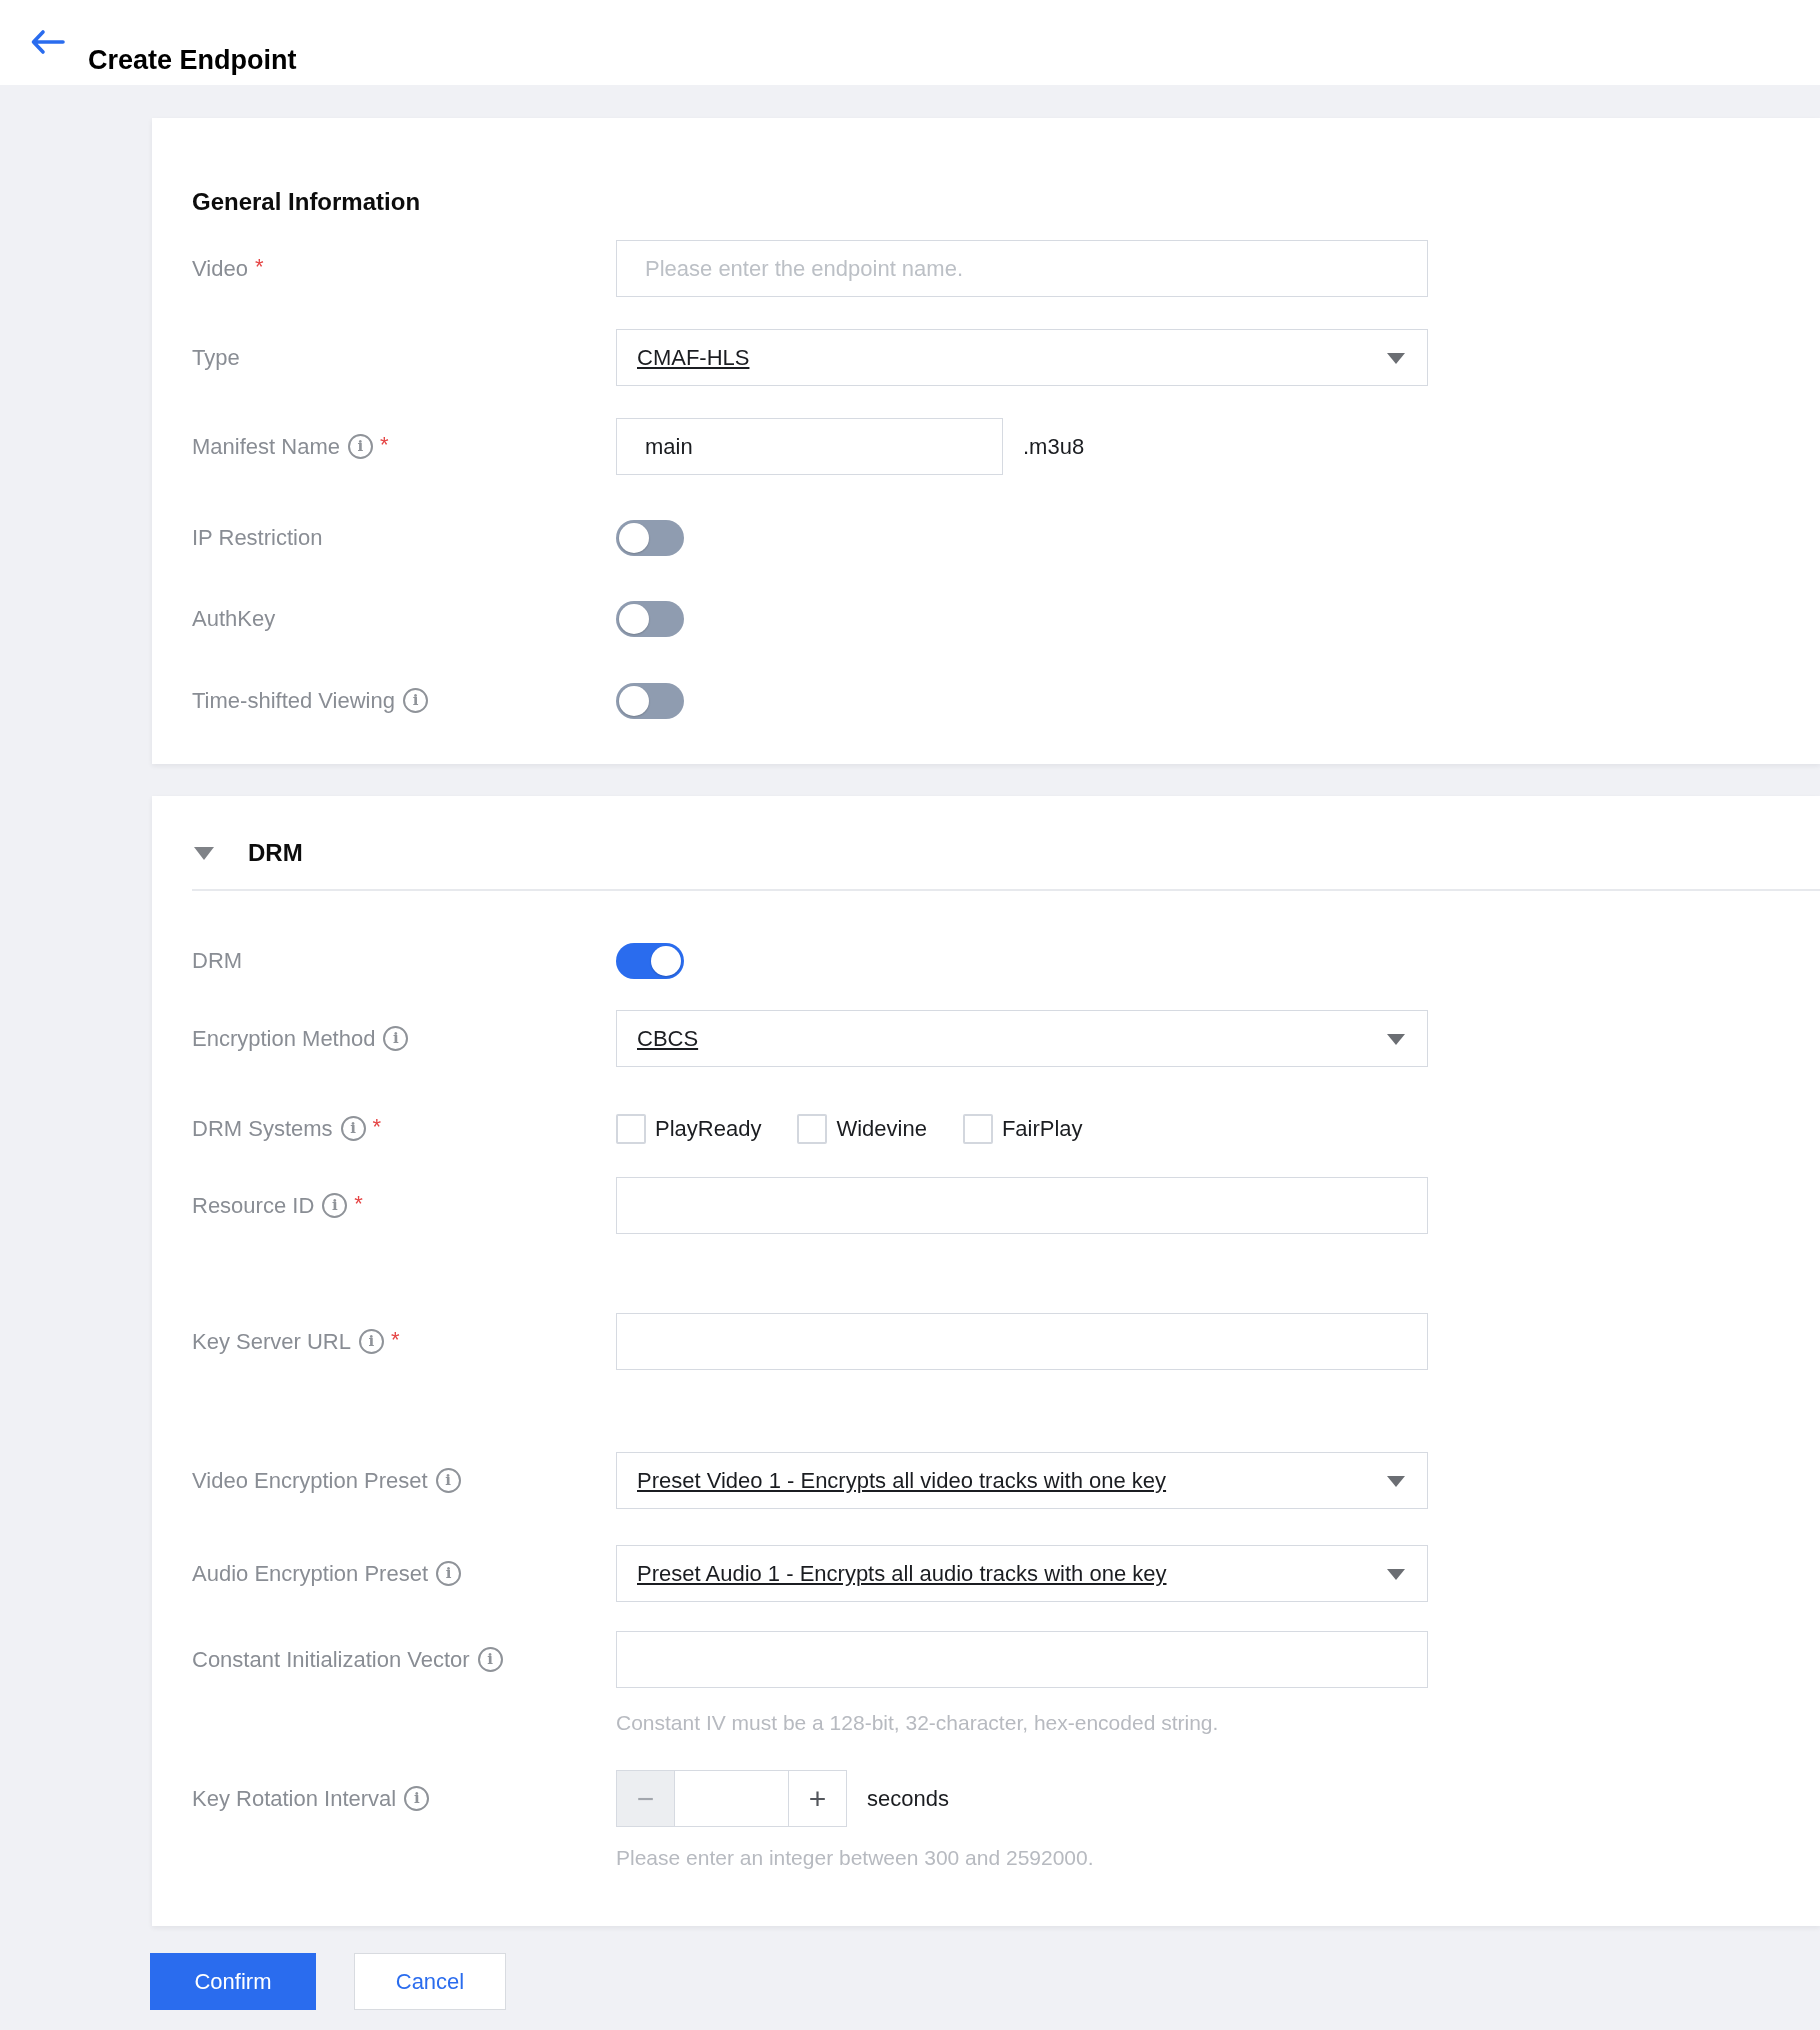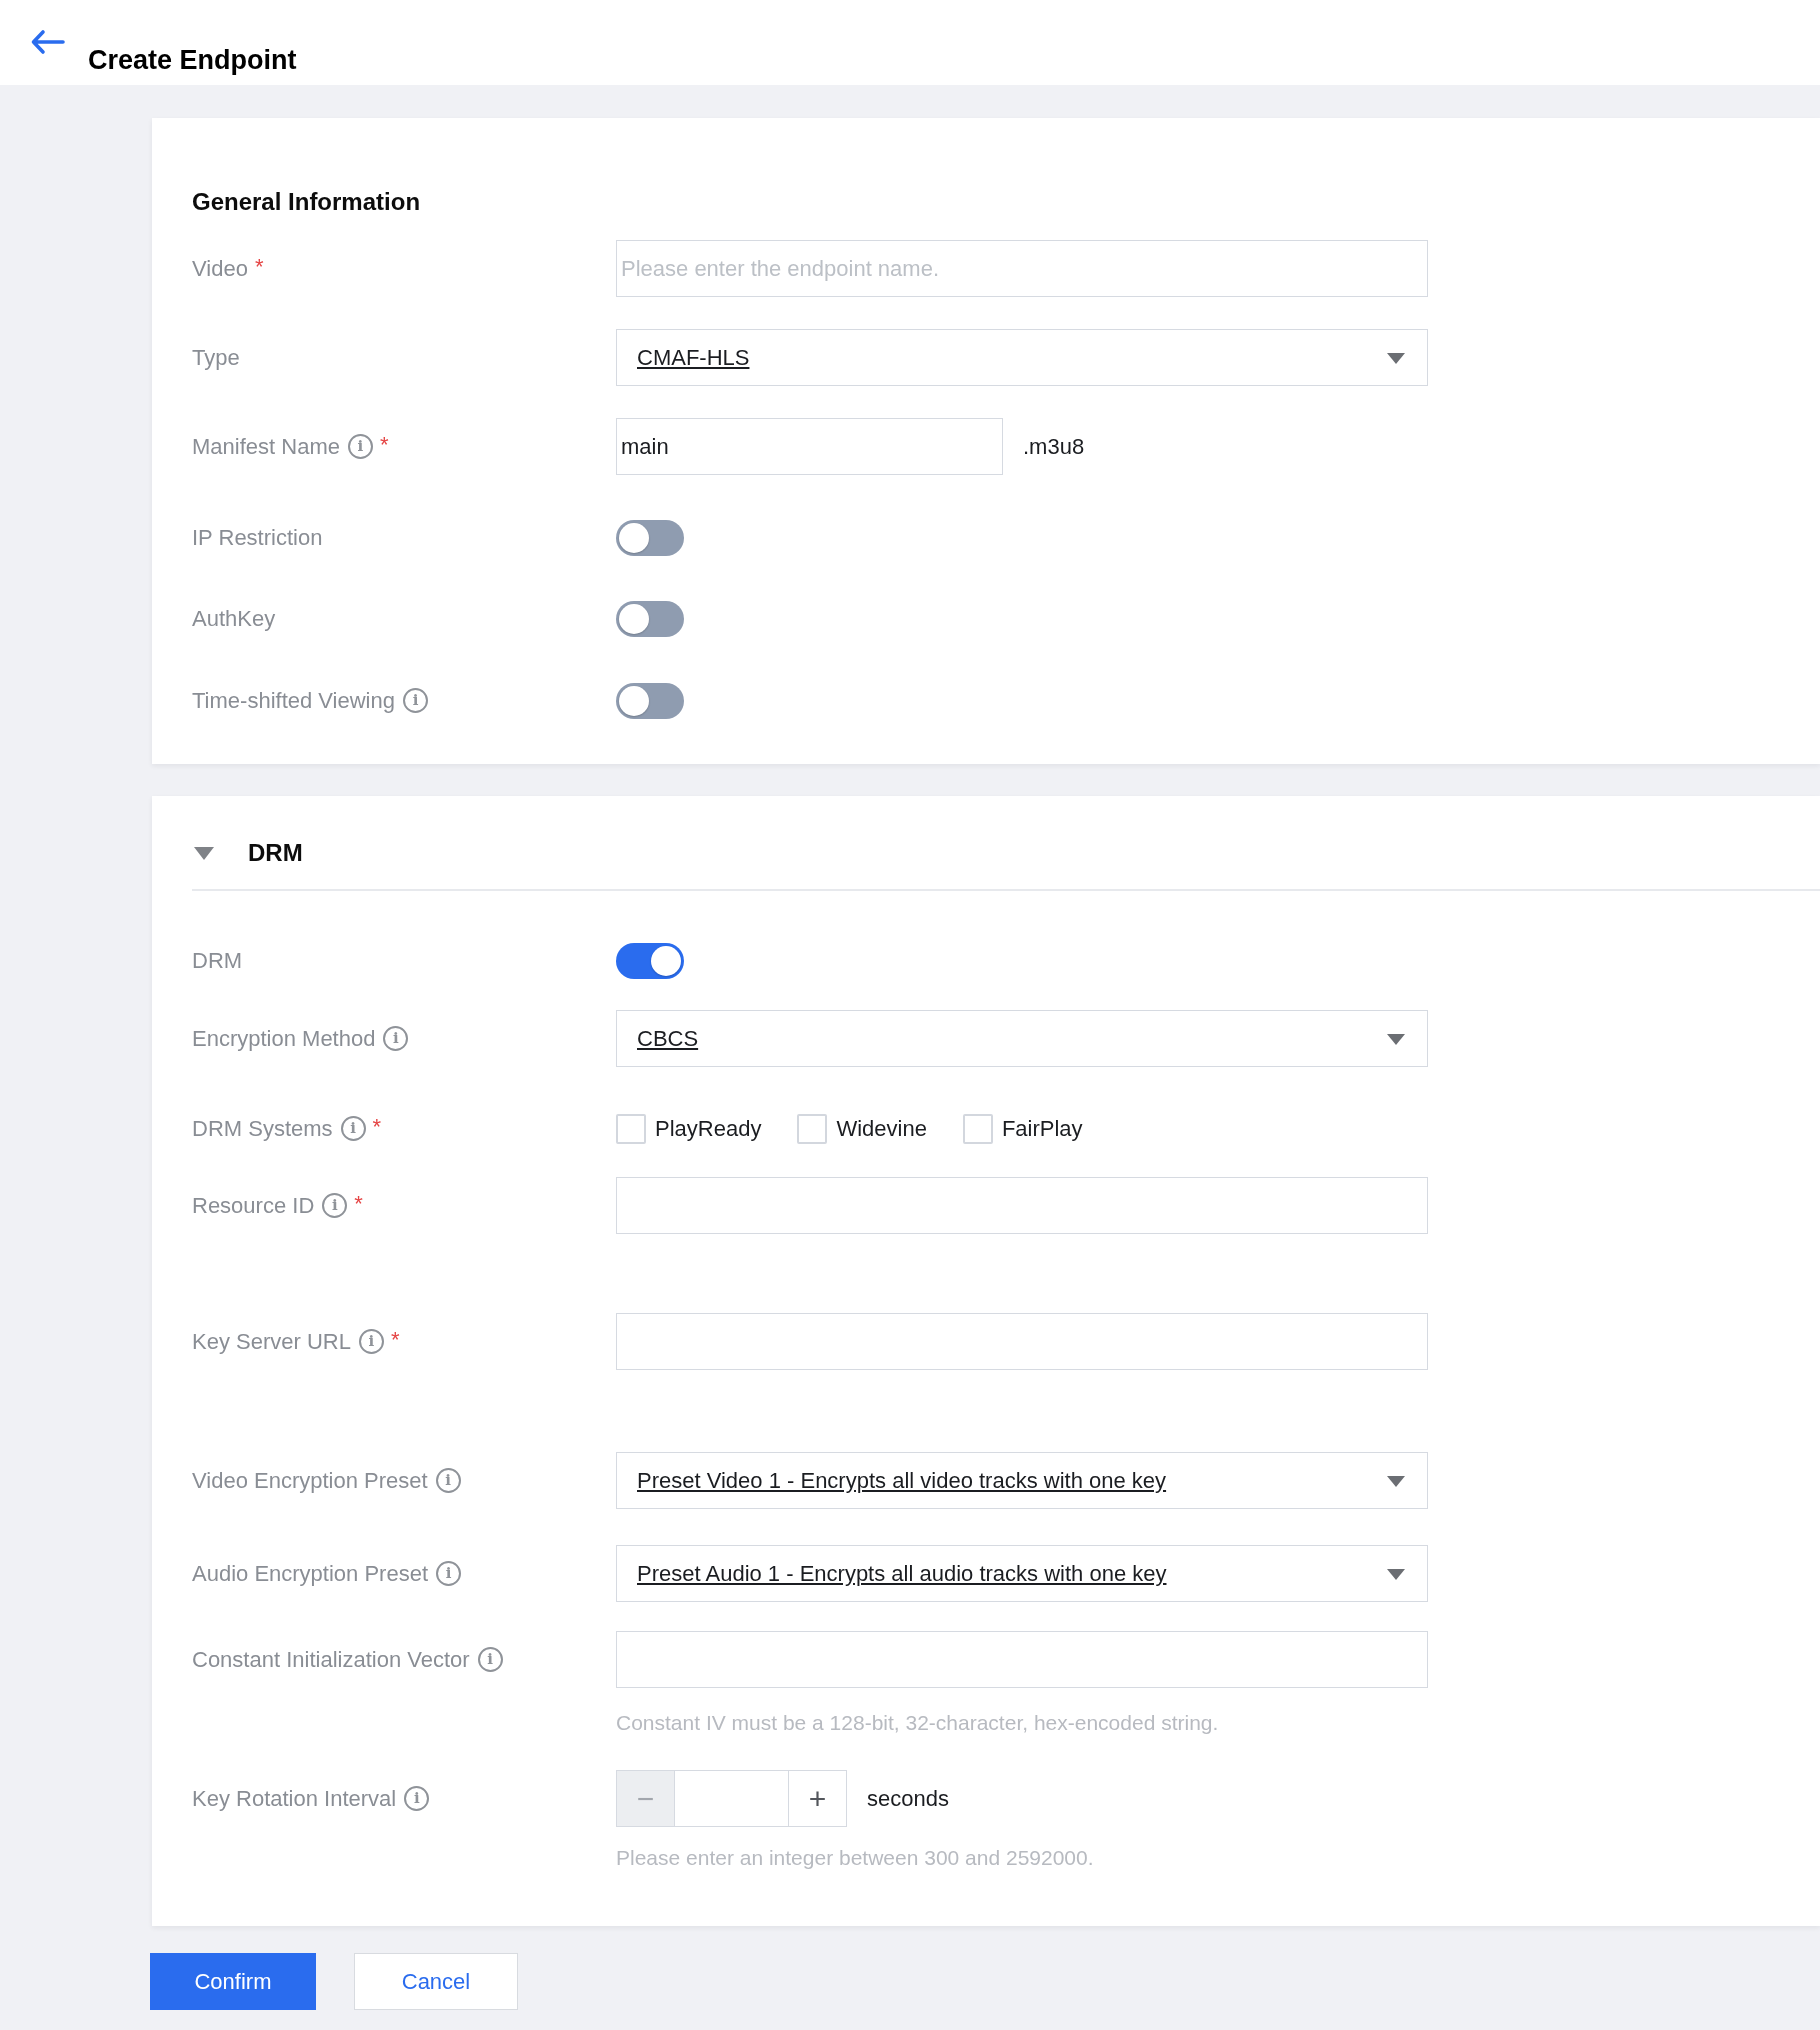--- a/index.html
+++ b/index.html
@@ -18,21 +18,21 @@
   .row{position:absolute;left:40px;right:0;height:57px;display:flex;align-items:center;}
   .label-col{width:424px;display:flex;align-items:center;flex-shrink:0;}
   .lbl{font-size:22px;color:#898d94;}
   .info{width:21px;height:21px;border:2px solid #8f9399;border-radius:50%;margin-left:8px;flex-shrink:0;
         display:flex;align-items:center;justify-content:center;font-family:"DejaVu Serif",serif;
         font-size:15px;font-weight:700;color:#8f9399;line-height:1;}
   .req{color:#e54545;font-size:22px;margin-left:7px;position:relative;top:-2px;}
   .ctrl{flex:1;display:flex;align-items:center;}
   
   .text-input{box-sizing:border-box;width:812px;height:57px;border:1px solid #d6dae1;background:#fff;
-              padding:0 4px;font-size:22px;color:#1b1d21;font-family:inherit;outline:none;}
+              padding:0 28px;font-size:22px;color:#1b1d21;font-family:inherit;outline:none;}
   .text-input::placeholder{color:#bcc0c6;}
   .text-input.short{width:387px;}
   .suffix{font-size:22px;color:#1b1d21;margin-left:20px;}
   .select{box-sizing:border-box;position:relative;width:812px;height:57px;border:1px solid #d6dae1;background:#fff;
           display:flex;align-items:center;padding:0 50px 0 20px;cursor:pointer;}
   .select-value{font-size:22px;color:#1b1d21;text-decoration:underline;}
   .caret{position:absolute;right:22px;top:50%;margin-top:-5px;width:0;height:0;
          border-left:9px solid transparent;border-right:9px solid transparent;border-top:11px solid #6b6e73;}
   
   .toggle{position:relative;width:68px;height:36px;border-radius:18px;background:#8f9cb0;cursor:pointer;flex-shrink:0;}
@@ -58,21 +58,21 @@
             display:flex;align-items:center;justify-content:center;padding:0;cursor:pointer;font-family:inherit;line-height:1;}
   .step-btn.minus{background:#eceef1;color:#a2a6ad;border-right:none;}
   .step-btn.plus{color:#53565c;border-left:none;}
   .step-input{box-sizing:border-box;width:115px;height:57px;border:1px solid #d6dae1;text-align:center;
               font-size:22px;font-family:inherit;outline:none;color:#1b1d21;}
   .unit{font-size:22px;color:#1b1d21;margin-left:20px;}
   
   .btn{position:absolute;top:1953px;height:57px;box-sizing:border-box;font-size:22px;font-family:inherit;
        display:flex;align-items:center;justify-content:center;cursor:pointer;border-radius:0;}
   .btn-primary{left:150px;width:166px;background:#2a6cee;color:#fff;border:none;}
-  .btn-secondary{left:354px;width:164px;background:#fff;color:#2a6cee;border:1px solid #d8dbe0;}
+  .btn-secondary{left:354px;width:152px;background:#fff;color:#2a6cee;border:1px solid #d8dbe0;}
 </style>
 </head>
 <body>
 
 <div class="page">
 
   <div class="topbar">
     <span class="back">
       <svg width="36" height="26" viewBox="0 0 36 26">
         <path d="M13 3 L3.5 13 L13 23 M3.5 13 H33" stroke="#2a6cee" stroke-width="3.6" fill="none" stroke-linecap="round" stroke-linejoin="round"></path>

